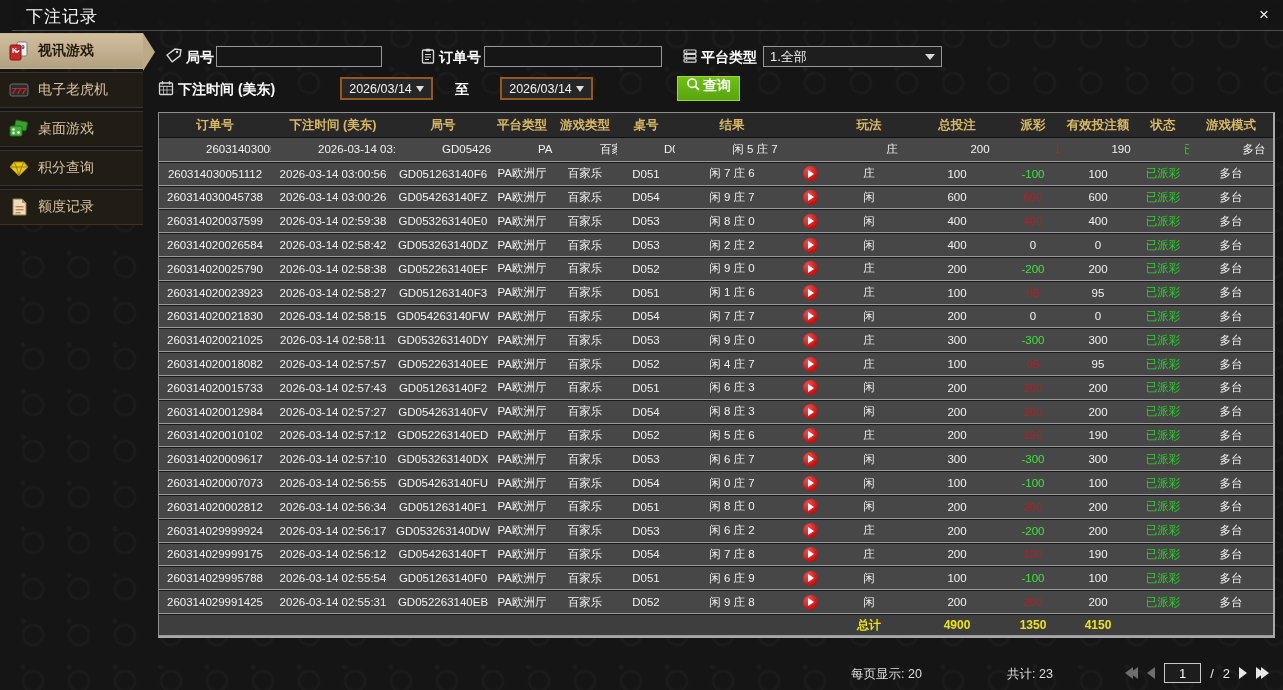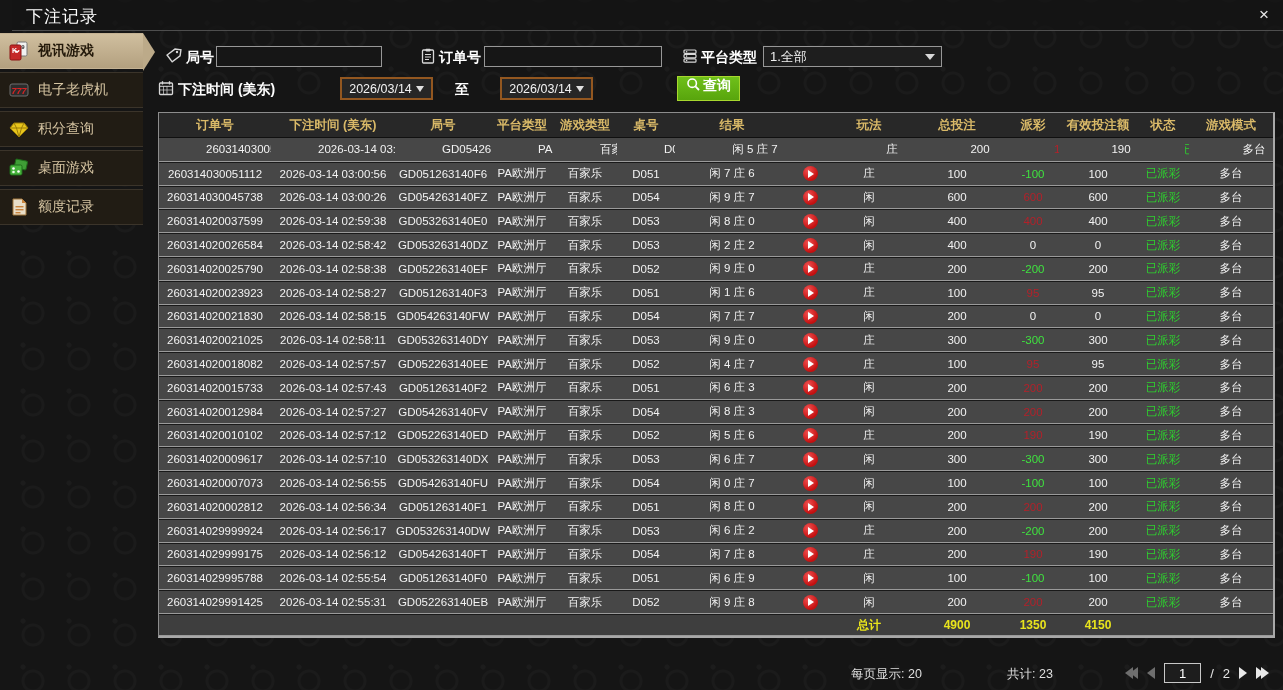--- a/index.html
+++ b/index.html
@@ -119,38 +119,38 @@
         <svg width="20" height="20" viewBox="0 0 20 20">
             <rect x="1" y="4" width="18" height="12" rx="2" fill="#2c2c2c" stroke="#6e6e6e"></rect>
             <text x="10" y="13.5" font-size="9" fill="#d42424" text-anchor="middle" font-weight="bold" font-style="italic">777</text>
           </svg>
       </span>
       <span>电子老虎机</span>
     </div>
     <div class="side-item">
       <span class="side-icon">
         <svg width="20" height="20" viewBox="0 0 20 20">
-            <polygon points="5,4 15,4 19,9 10,18 1,9" fill="#e8c51c" stroke="#9a7d08"></polygon>
-            <polyline points="1,9 19,9" stroke="#9a7d08" fill="none"></polyline>
-            <polyline points="5,4 7.5,9 10,18 12.5,9 15,4" stroke="#9a7d08" fill="none"></polyline>
-          </svg>
-      </span>
-      <span>积分查询</span>
-    </div>
-    <div class="side-item">
-      <span class="side-icon">
-        <svg width="20" height="20" viewBox="0 0 20 20">
             <rect x="6" y="2" width="12" height="9" rx="1.5" fill="#3f9e36" stroke="#1f6a1a" transform="rotate(12 12 6)"></rect>
             <rect x="1" y="7" width="12" height="10" rx="1.5" fill="#47b33c" stroke="#1f6a1a"></rect>
             <circle cx="4.5" cy="10.5" r="1.3" fill="#fff"></circle>
             <circle cx="9.5" cy="13.5" r="1.3" fill="#fff"></circle>
             <circle cx="4.5" cy="14" r="1.3" fill="#eafbe8"></circle>
           </svg>
       </span>
       <span>桌面游戏</span>
+    </div>
+    <div class="side-item">
+      <span class="side-icon">
+        <svg width="20" height="20" viewBox="0 0 20 20">
+            <polygon points="5,4 15,4 19,9 10,18 1,9" fill="#e8c51c" stroke="#9a7d08"></polygon>
+            <polyline points="1,9 19,9" stroke="#9a7d08" fill="none"></polyline>
+            <polyline points="5,4 7.5,9 10,18 12.5,9 15,4" stroke="#9a7d08" fill="none"></polyline>
+          </svg>
+      </span>
+      <span>积分查询</span>
     </div>
     <div class="side-item">
       <span class="side-icon">
         <svg width="20" height="20" viewBox="0 0 20 20">
             <path d="M4 2 h9 l4 4 v12 h-13 z" fill="#e8ddc8" stroke="#a3763a"></path>
             <path d="M13 2 l4 4 h-4 z" fill="#c8833c"></path>
             <rect x="6.5" y="9" width="8" height="1.4" fill="#c8833c"></rect>
             <rect x="6.5" y="12" width="8" height="1.4" fill="#c8833c"></rect>
             <rect x="6.5" y="15" width="5" height="1.4" fill="#c8833c"></rect>
           </svg>

